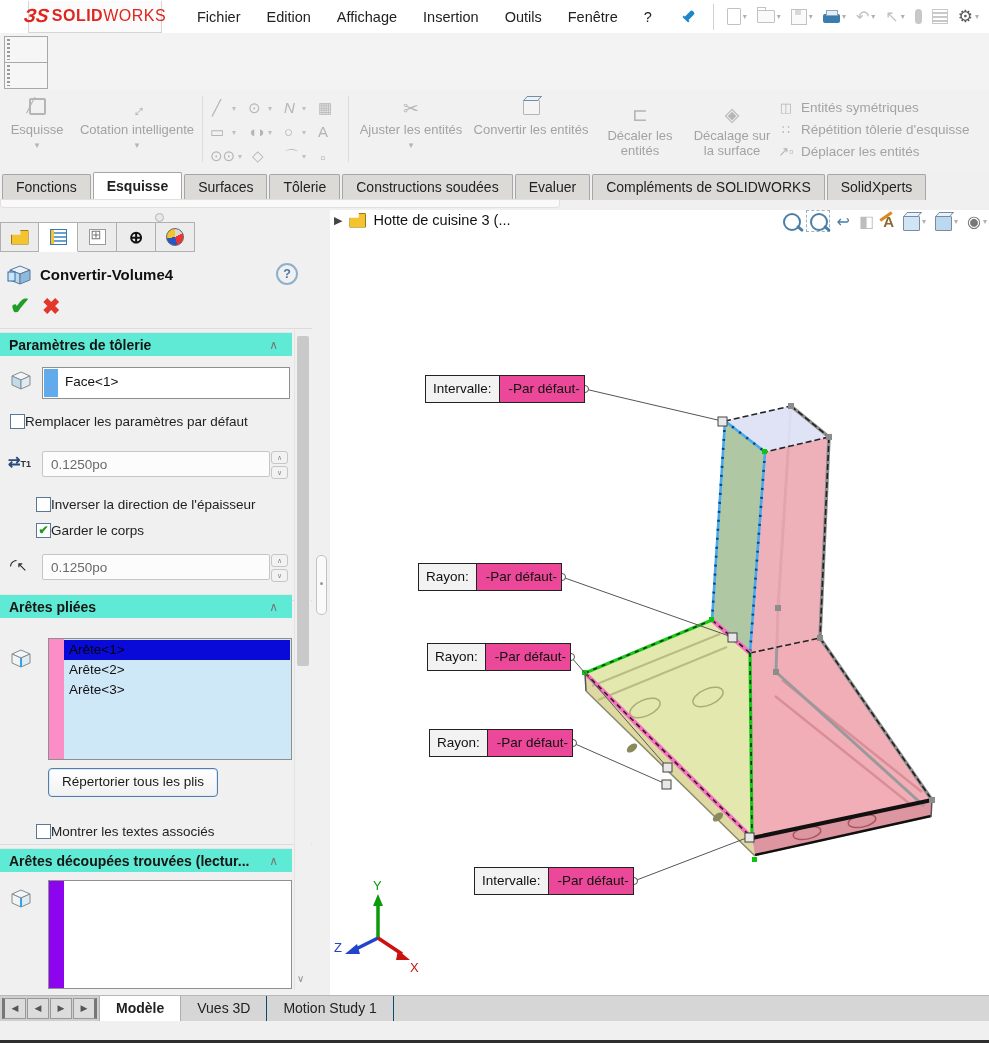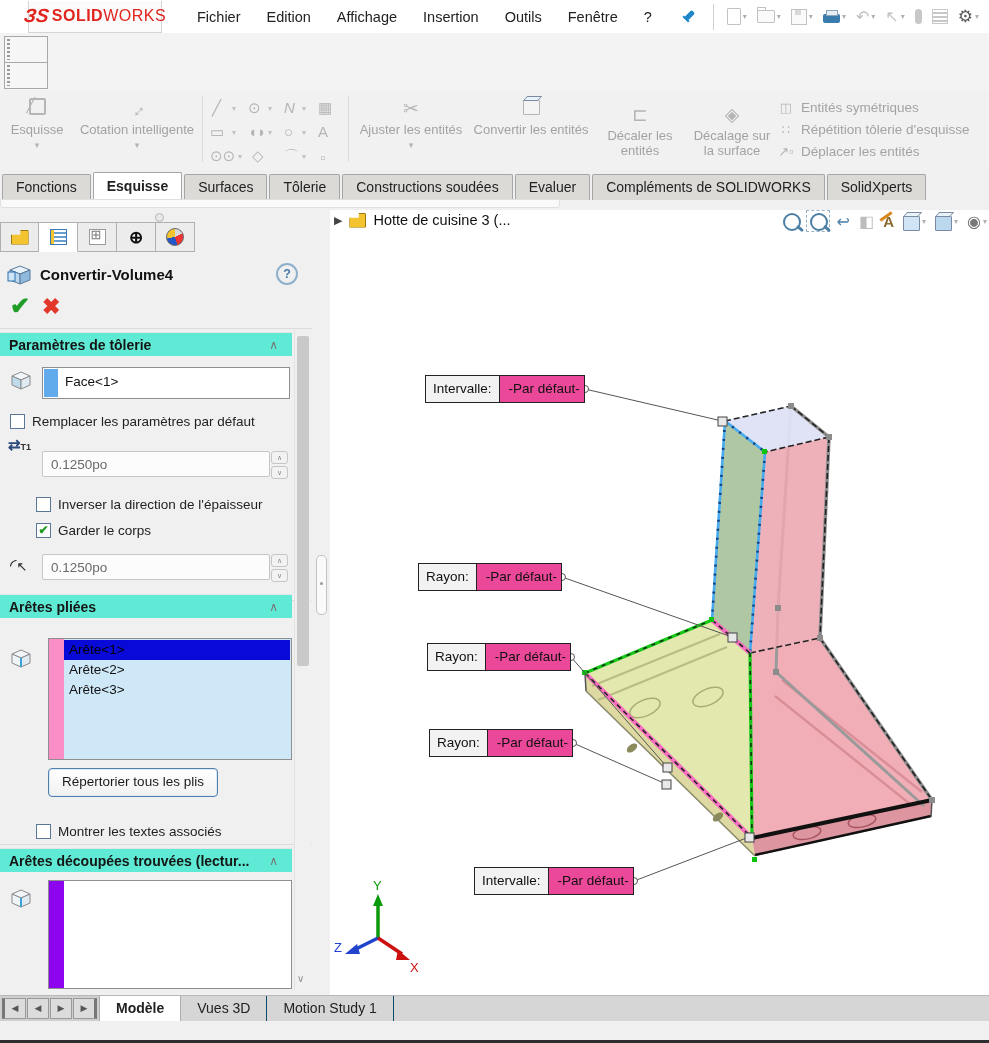--- a/index.html
+++ b/index.html
@@ -92,21 +92,21 @@
 
   .sec-head{position:absolute;left:0;width:292px;height:24px;background:#5eead4;border-top:1px solid #e5e5e5;
             font-size:14px;font-weight:bold;color:#151515;line-height:24px;padding-left:9px;box-sizing:border-box;}
   .sec-head .chev{position:absolute;right:14px;top:0;color:#777;font-weight:normal;font-size:12px;}
 
   .picker-cube{position:absolute;width:26px;height:24px;}
   .numfield{position:absolute;height:26px;background:#fcfcfc;border:1px solid #c6c6c6;border-radius:2px;
             font-size:13.5px;color:#6a6a6a;line-height:26px;padding-left:8px;box-sizing:border-box;}
   .spin{position:absolute;width:17px;height:26px;display:flex;flex-direction:column;gap:2px;}
   .spin span{flex:1;background:#f2f2f2;border:1px solid #c6c6c6;border-radius:3px;font-size:7px;color:#888;text-align:center;line-height:11px;}
-  .cb{position:absolute;display:flex;align-items:center;gap:7px;font-size:13.5px;color:#222;}
+  .cb{position:absolute;display:flex;align-items:center;font-size:13.5px;color:#222;}
   .cb .box{width:13px;height:13px;background:#fff;border:1px solid #5a7896;font-size:12px;line-height:13px;text-align:center;color:#1a9c1a;font-weight:bold;}
 
   #facebox{position:absolute;left:42px;top:157px;width:246px;height:30px;background:#fff;border:1px solid #8f8f8f;}
   #facebox .strip{position:absolute;left:1px;top:1px;bottom:1px;width:14px;background:#61aaec;}
   #facebox .txt{position:absolute;left:22px;top:0;font-size:13.5px;line-height:28px;color:#111;}
 
   #edgebox{position:absolute;left:48px;top:428px;width:242px;height:120px;background:#cfe8f8;border:1px solid #8f8f8f;}
   #edgebox .strip{position:absolute;left:0;top:0;bottom:0;width:15px;background:#fb8ec6;}
   #edgebox .items{position:absolute;left:15px;top:1px;right:1px;}
   #edgebox .item{height:20px;font-size:13.5px;line-height:20px;padding-left:5px;color:#111;}
@@ -353,21 +353,21 @@
     <div id="facebox">
       <span class="strip"></span>
       <span class="txt">Face&lt;1&gt;</span>
     </div>
 
     <div class="cb" style="left:10px;top:204px;">
       <span class="box"></span>
       <span>Remplacer les paramètres par défaut</span>
     </div>
 
-    <span style="position:absolute;left:8px;top:226px;font-size:15px;color:#2a4a7a;font-weight:bold;">⇄<span style="font-size:9px;color:#333;">T1</span></span>
+    <span style="position:absolute;left:8px;top:243px;font-size:15px;color:#2a4a7a;font-weight:bold;">⇄<span style="font-size:9px;color:#333;">T1</span></span>
     <div class="numfield" style="left:42px;top:241px;width:228px;">0.1250po</div>
     <div class="spin" style="left:271px;top:241px;">
         <span>∧</span>
         <span>∨</span>
       </div>
 
     <div class="cb" style="left:36px;top:287px;">
       <span class="box"></span>
       <span>Inverser la direction de l'épaisseur</span>
     </div>

